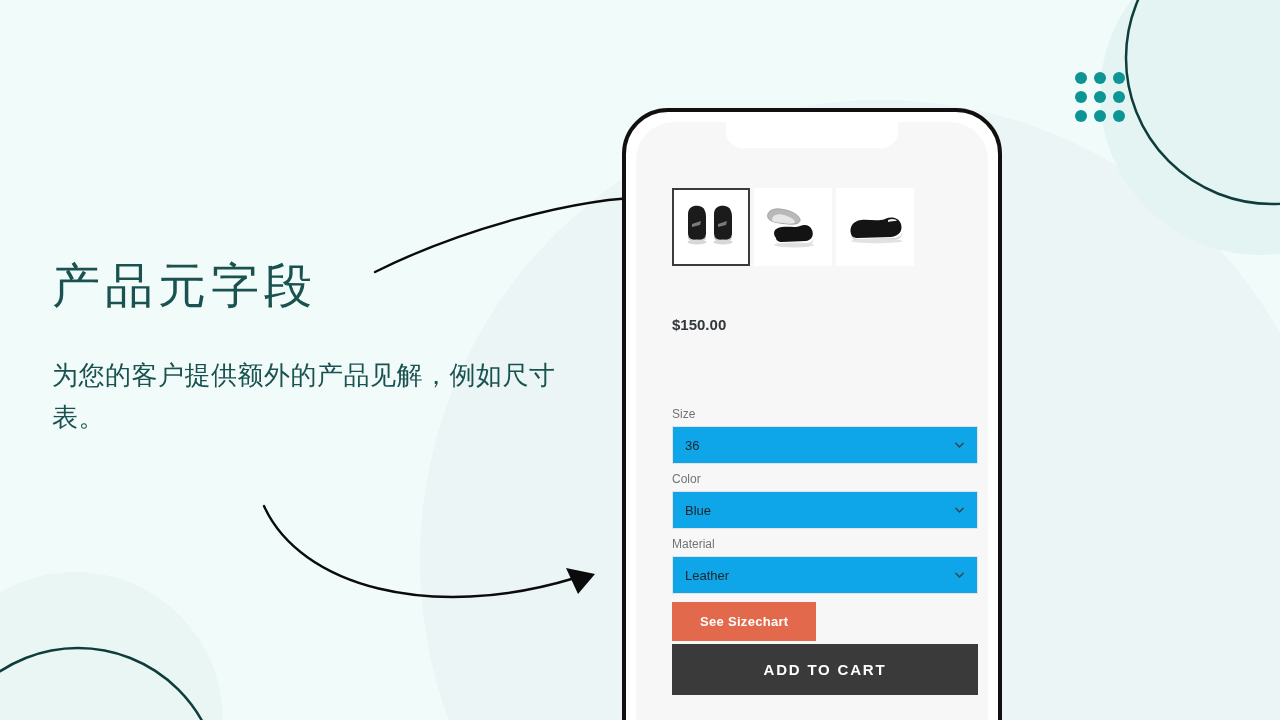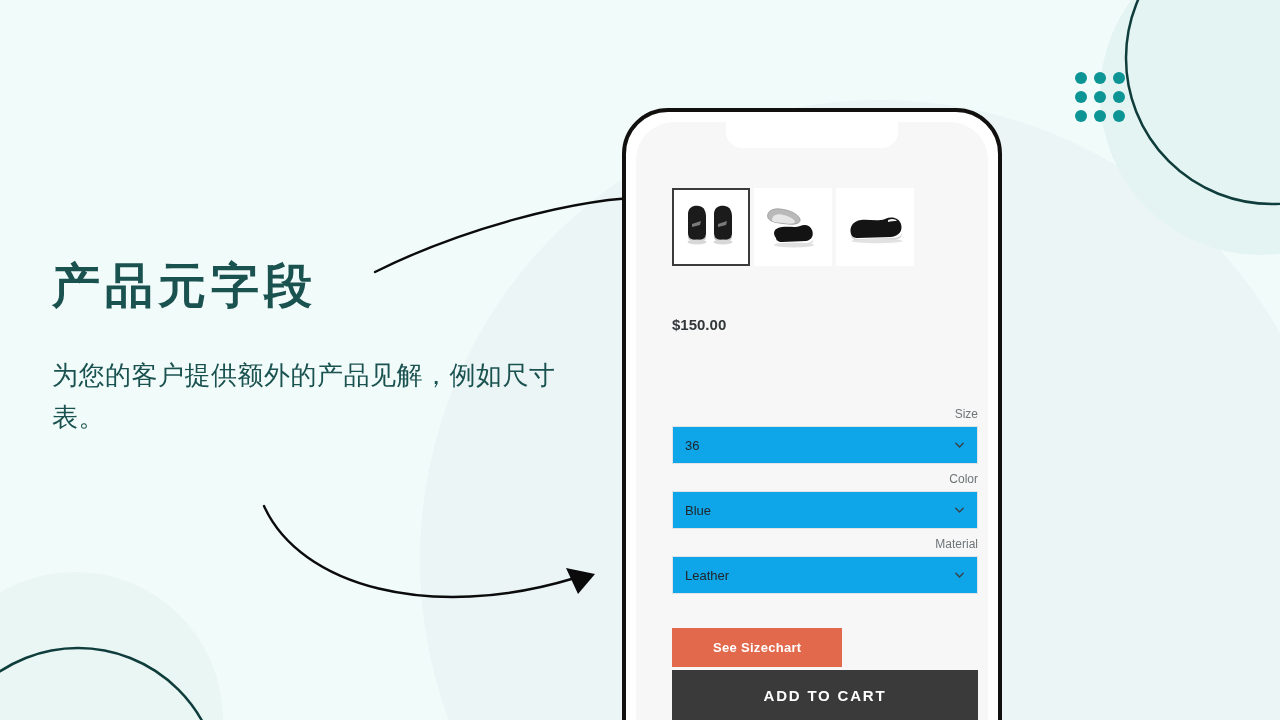--- a/index.html
+++ b/index.html
@@ -24,21 +24,21 @@
   
   #copy {
     position: absolute;
     left: 52px;
     top: 258px;
     width: 560px;
     z-index: 5;
   }
   #headline {
     font-size: 48px;
-    font-weight: bold;
+    font-weight: normal;
     color: #1a5250;
     letter-spacing: 5px;
     line-height: 1.15;
     white-space: nowrap;
   }
   #subcopy {
     margin-top: 42px;
     font-size: 26px;
     line-height: 1.6;
     color: #1a5250;
@@ -130,21 +130,21 @@
   }
 
   
   #variant-form {
     position: absolute;
     top: 285px;
     left: 36px;
     width: 306px;
     z-index: 2;
   }
-  .field { margin-bottom: 8px; text-align: right; }
+  .field { margin-bottom: 8px; }
   .field-label {
     font-size: 12px;
     color: #6f7477;
     margin-bottom: 5px;
   }
   .select-box {
     position: relative;
     height: 38px;
     border: 1px solid #e2e3e4;
     background: #0ea5e9;
@@ -157,28 +157,28 @@
   .chev {
     position: absolute;
     right: 12px;
     top: 50%;
     transform: translateY(-50%);
     width: 11px; height: 11px;
     color: #3a3f43;
   }
 
   #sizechart-button {
-    margin-top: 26px;
+    margin-top: 0;
     display: inline-block;
     background: #e2694c;
     color: #ffffff;
     font-size: 13px;
     font-weight: bold;
     letter-spacing: 0.3px;
-    padding: 12px 41px;
+    padding: 12px 28px;
     border: none;
     cursor: pointer;
     font-family: inherit;
   }
   #addtocart-button {
     margin-top: 3px;
     display: block;
     width: 100%;
     background: #3a3a3a;
     color: #ffffff;

